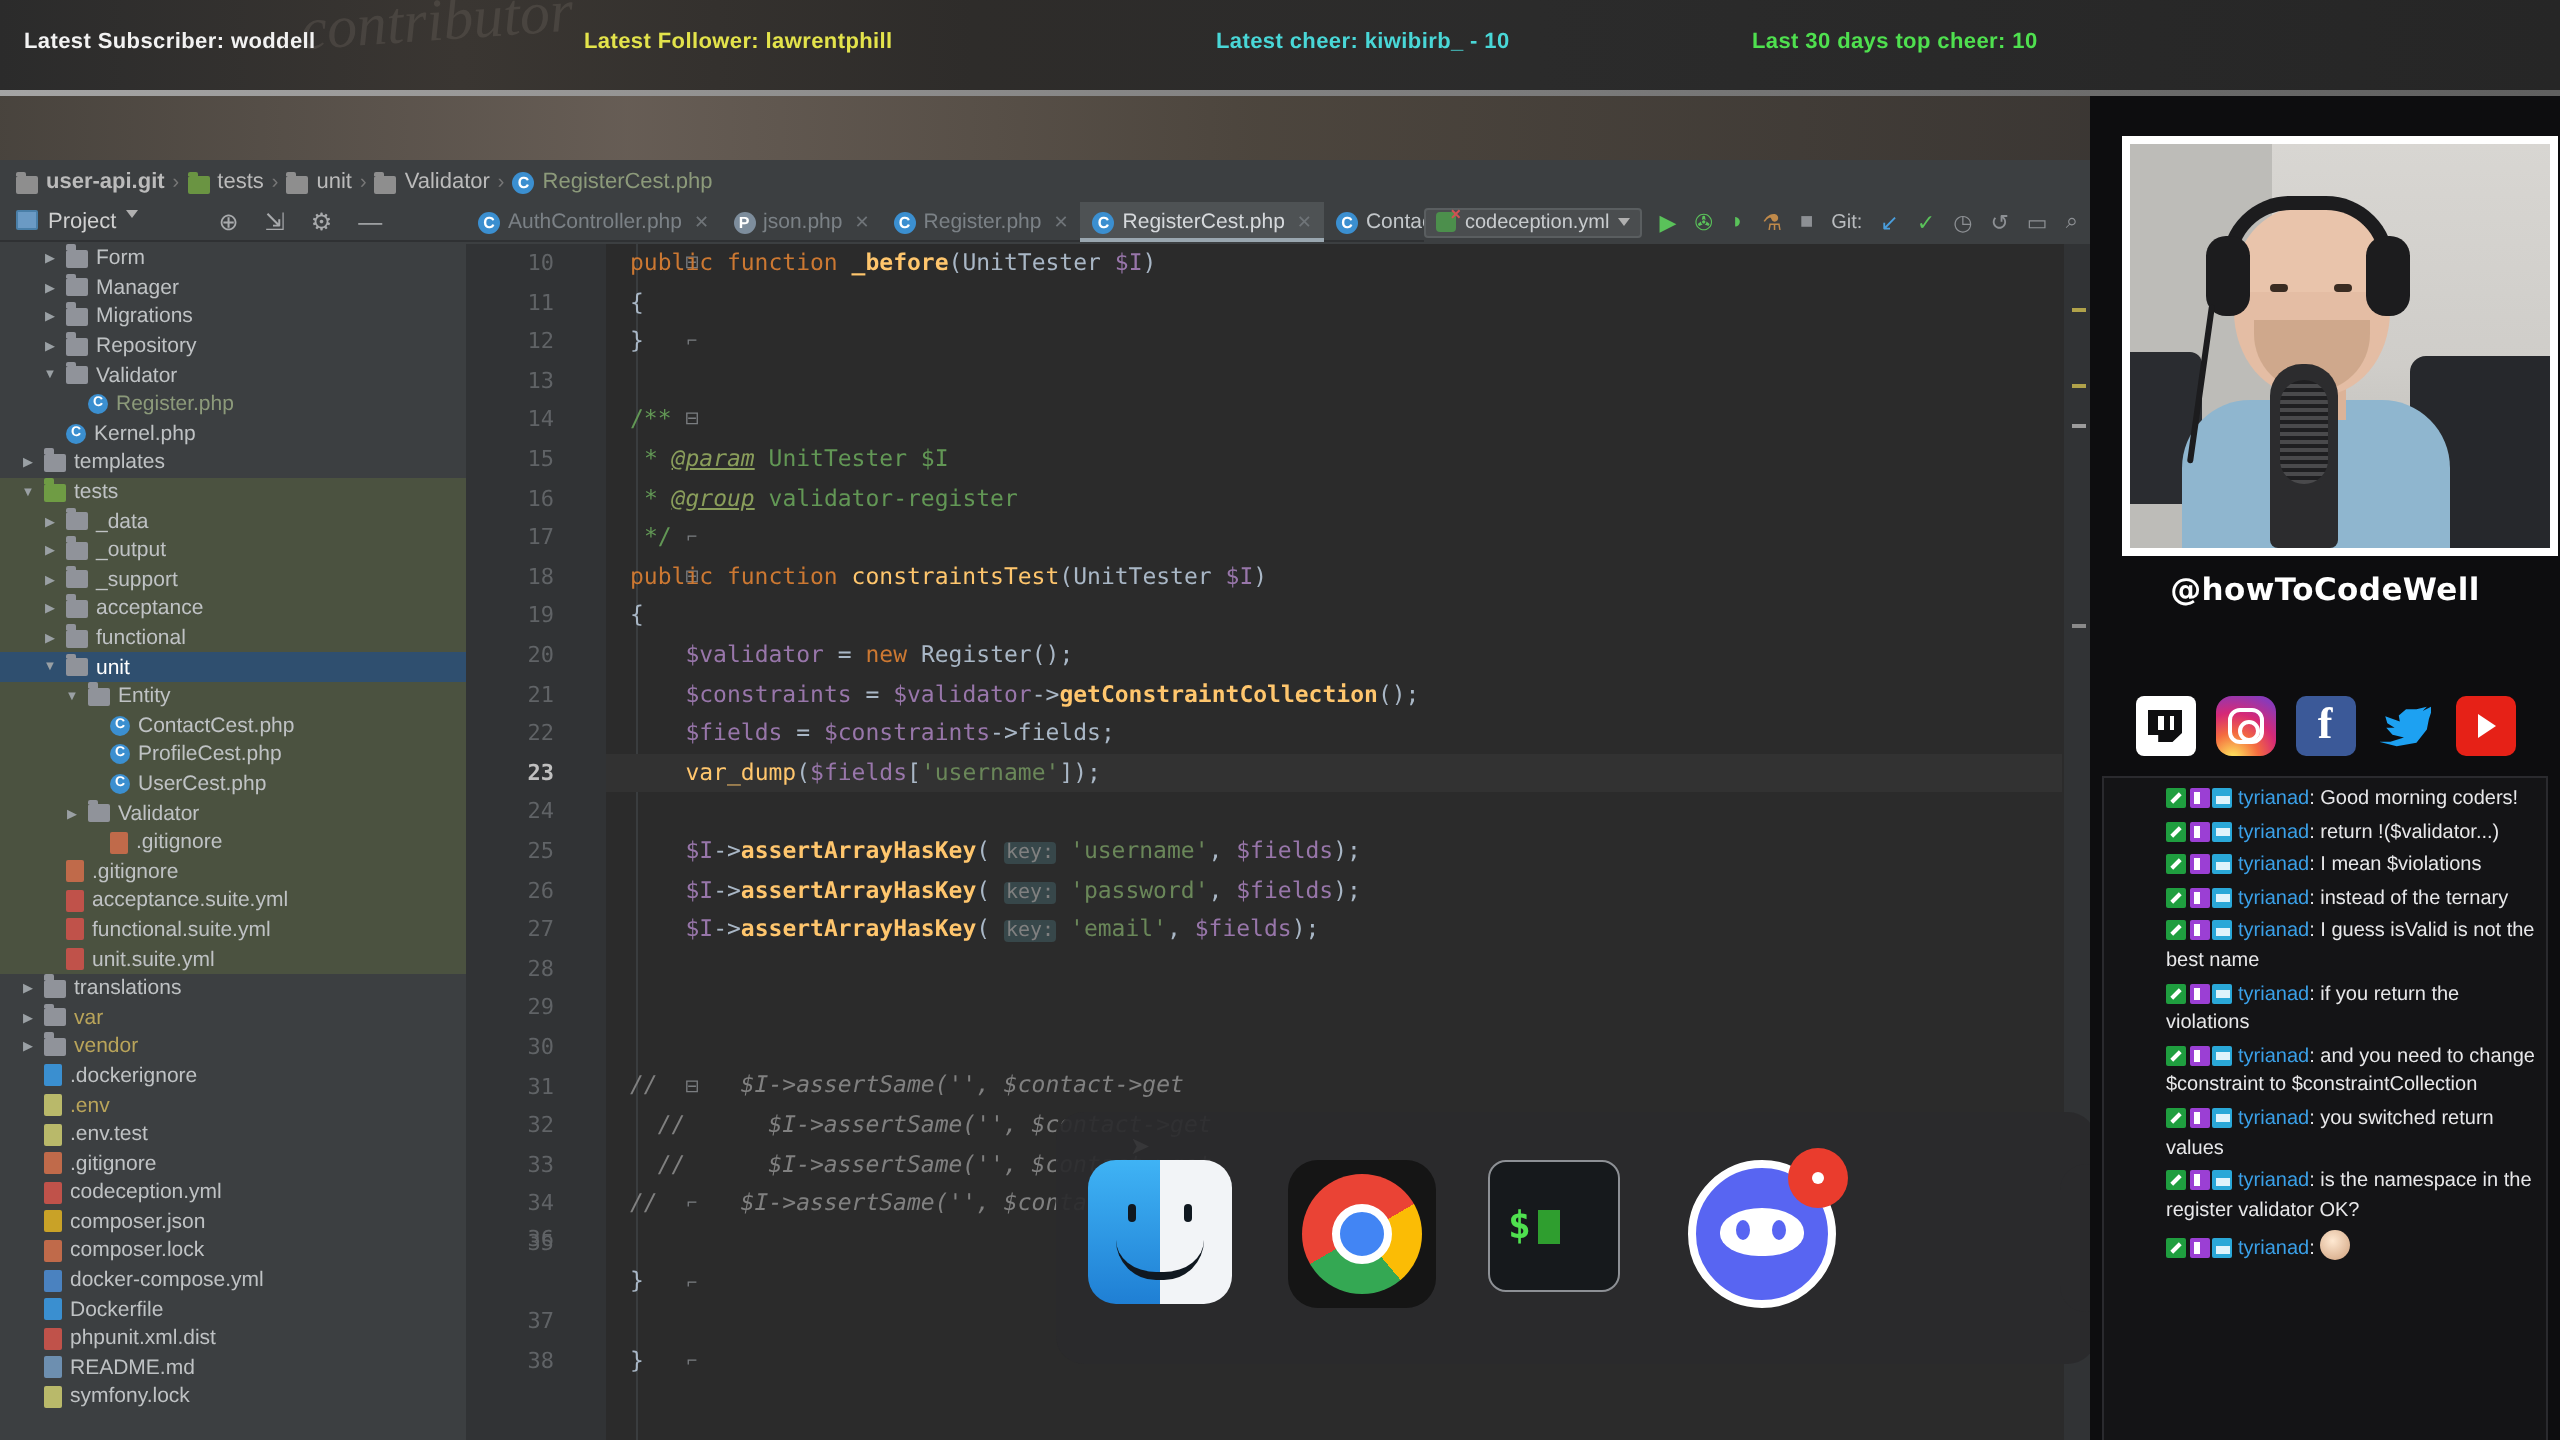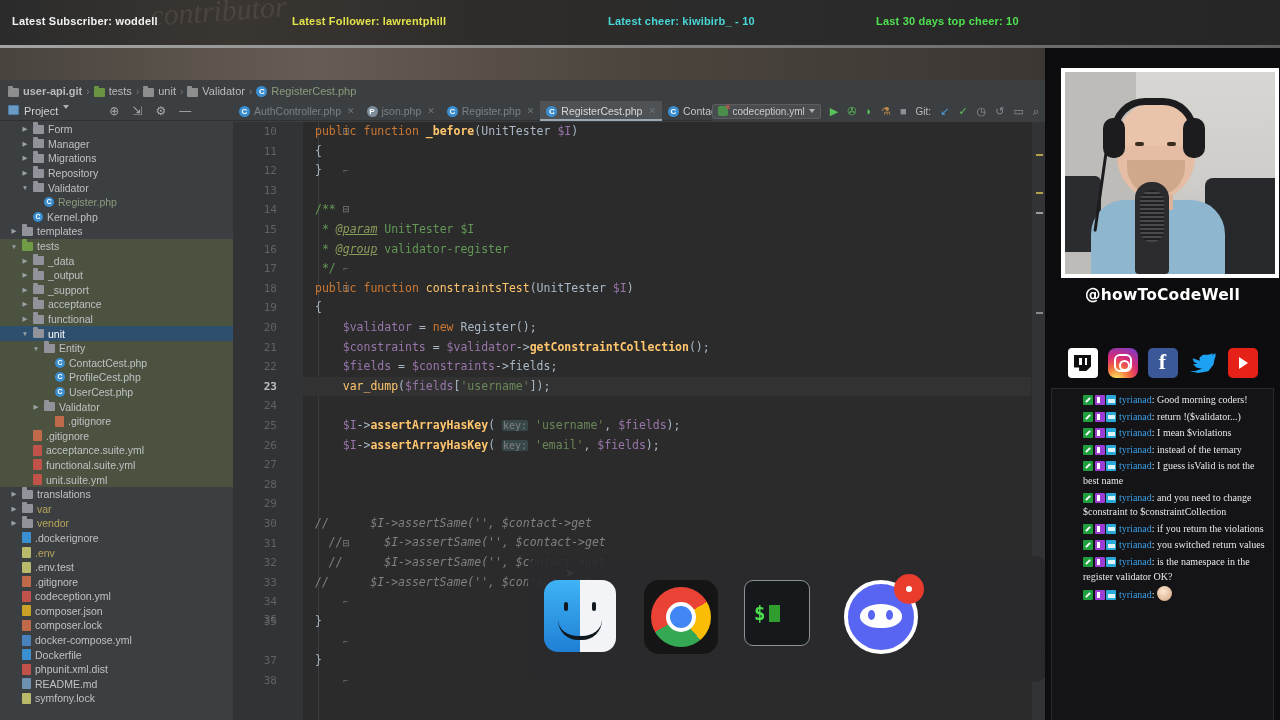--- a/index.html
+++ b/index.html
@@ -265,21 +265,21 @@
   .soc-tw{background:transparent;}
   .tw-bird{width:26px;height:22px;background:#1da1f2;
     clip-path:polygon(100% 6%,84% 16%,92% 6%,72% 12%,52% 12%,38% 26%,40% 40%,12% 28%,16% 44%,30% 54%,14% 54%,26% 70%,48% 76%,22% 86%,0 86%,34% 96%,72% 88%,92% 58%,96% 34%,100% 20%);}
   .soc-yt{background:#e62117;border-radius:5px;display:flex;align-items:center;justify-content:center;}
   .yt-play{width:0;height:0;border-left:9px solid #fff;border-top:6px solid transparent;border-bottom:6px solid transparent;margin-left:2px;}
 
   
   #chat{position:absolute;left:6px;top:340px;width:223px;height:374px;background:#141416;
     border:1px solid #2a2a2e;overflow:hidden;padding:4px 3px 0 4px;}
   .chat-msg{display:block;font-size:10px;line-height:14.6px;color:#e8e8ea;
-    font-family:Liberation Serif, serif;margin-bottom:2px;padding-left:27px;}
+    font-family:Liberation Sans, sans-serif;margin-bottom:2px;padding-left:27px;}
   .badges{display:inline-flex;gap:1.5px;vertical-align:-2px;margin-right:3px;}
   .bdg{width:10px;height:10px;border-radius:1px;display:inline-block;position:relative;}
   .bdg.mod{background:#1f9e3f;}
   .bdg.mod::after{content:"";position:absolute;left:2px;top:4px;width:6px;height:2px;background:#fff;transform:rotate(-45deg);}
   .bdg.sub{background:#9b3fd4;}
   .bdg.sub::after{content:"";position:absolute;left:2.5px;top:2px;width:3px;height:6px;background:#fff;}
   .bdg.pr{background:#2aa8d8;}
   .bdg.pr::after{content:"";position:absolute;left:1.5px;top:3.5px;width:7px;height:4px;background:#dff3fb;}
   .chat-user{color:#3aa0e8;font-weight:normal;}
   .chat-emote{display:inline-block;width:15px;height:15px;border-radius:50%;
@@ -690,20 +690,21 @@
         <div class="cline"> <span class="doc">* </span><span class="tag">@group</span><span class="doc"> validator-register</span></div>
         <div class="cline"> <span class="doc">*/</span></div>
         <div class="cline"><span class="kw">public function</span> <span class="fn">constraintsTest</span>(<span class="cls">UnitTester</span> <span class="var">$I</span>)</div>
         <div class="cline">{</div>
         <div class="cline">    <span class="var">$validator</span> = <span class="kw">new</span> <span class="cls">Register</span>();</div>
         <div class="cline">    <span class="var">$constraints</span> = <span class="var">$validator</span>-&gt;<span class="fnb">getConstraintCollection</span>();</div>
         <div class="cline">    <span class="var">$fields</span> = <span class="var">$constraints</span>-&gt;<span class="plain">fields</span>;</div>
         <div class="cline current">    <span class="fn">var_dump</span>(<span class="var">$fields</span>[<span class="str">'username'</span>]);</div>
         <div class="cline">&nbsp;</div>
         <div class="cline">    <span class="var">$I</span>-&gt;<span class="fnb">assertArrayHasKey</span>( <span class="hint">key:</span> <span class="str">'username'</span>, <span class="var">$fields</span>);</div>
+        <div class="cline">    <span class="var">$I</span>-&gt;<span class="fnb">assertArrayHasKey</span>( <span class="hint">key:</span> <span class="str">'password'</span>, <span class="var">$fields</span>);</div>
         <div class="cline">    <span class="var">$I</span>-&gt;<span class="fnb">assertArrayHasKey</span>( <span class="hint">key:</span> <span class="str">'email'</span>, <span class="var">$fields</span>);</div>
         <div class="cline">&nbsp;</div>
         <div class="cline">&nbsp;</div>
         <div class="cline">&nbsp;</div>
         <div class="cline"><span class="cm">//      $I-&gt;assertSame('', $contact-&gt;get</span></div>
         <div class="cline"><span class="cm">  //      $I-&gt;assertSame('', $contact-&gt;get</span></div>
         <div class="cline"><span class="cm">  //      $I-&gt;assertSame('', $contact-&gt;get</span></div>
         <div class="cline"><span class="cm">//      $I-&gt;assertSame('', $contact-&gt;get</span></div>
         <div class="cline">&nbsp;</div>
         <div class="cline">}</div>
@@ -825,30 +826,30 @@
         </span><span class="chat-user">tyrianad</span><span>: </span><span>instead of the ternary</span></div>
       <div class="chat-msg"><span class="badges">
           <i class="bdg mod"></i>
           <i class="bdg sub"></i>
           <i class="bdg pr"></i>
         </span><span class="chat-user">tyrianad</span><span>: </span><span>I guess isValid is not the best name</span></div>
       <div class="chat-msg"><span class="badges">
           <i class="bdg mod"></i>
           <i class="bdg sub"></i>
           <i class="bdg pr"></i>
+        </span><span class="chat-user">tyrianad</span><span>: </span><span>if you return the violations</span></div>
+      <div class="chat-msg"><span class="badges">
+          <i class="bdg mod"></i>
+          <i class="bdg sub"></i>
+          <i class="bdg pr"></i>
         </span><span class="chat-user">tyrianad</span><span>: </span><span>and you need to change $constraint to $constraintCollection</span></div>
       <div class="chat-msg"><span class="badges">
           <i class="bdg mod"></i>
           <i class="bdg sub"></i>
           <i class="bdg pr"></i>
-        </span><span class="chat-user">tyrianad</span><span>: </span><span>if you return the violations</span></div>
-      <div class="chat-msg"><span class="badges">
-          <i class="bdg mod"></i>
-          <i class="bdg sub"></i>
-          <i class="bdg pr"></i>
         </span><span class="chat-user">tyrianad</span><span>: </span><span>you switched return values</span></div>
       <div class="chat-msg"><span class="badges">
           <i class="bdg mod"></i>
           <i class="bdg sub"></i>
           <i class="bdg pr"></i>
         </span><span class="chat-user">tyrianad</span><span>: </span><span>is the namespace in the register validator OK?</span></div>
       <div class="chat-msg"><span class="badges">
           <i class="bdg mod"></i>
           <i class="bdg sub"></i>
           <i class="bdg pr"></i>

